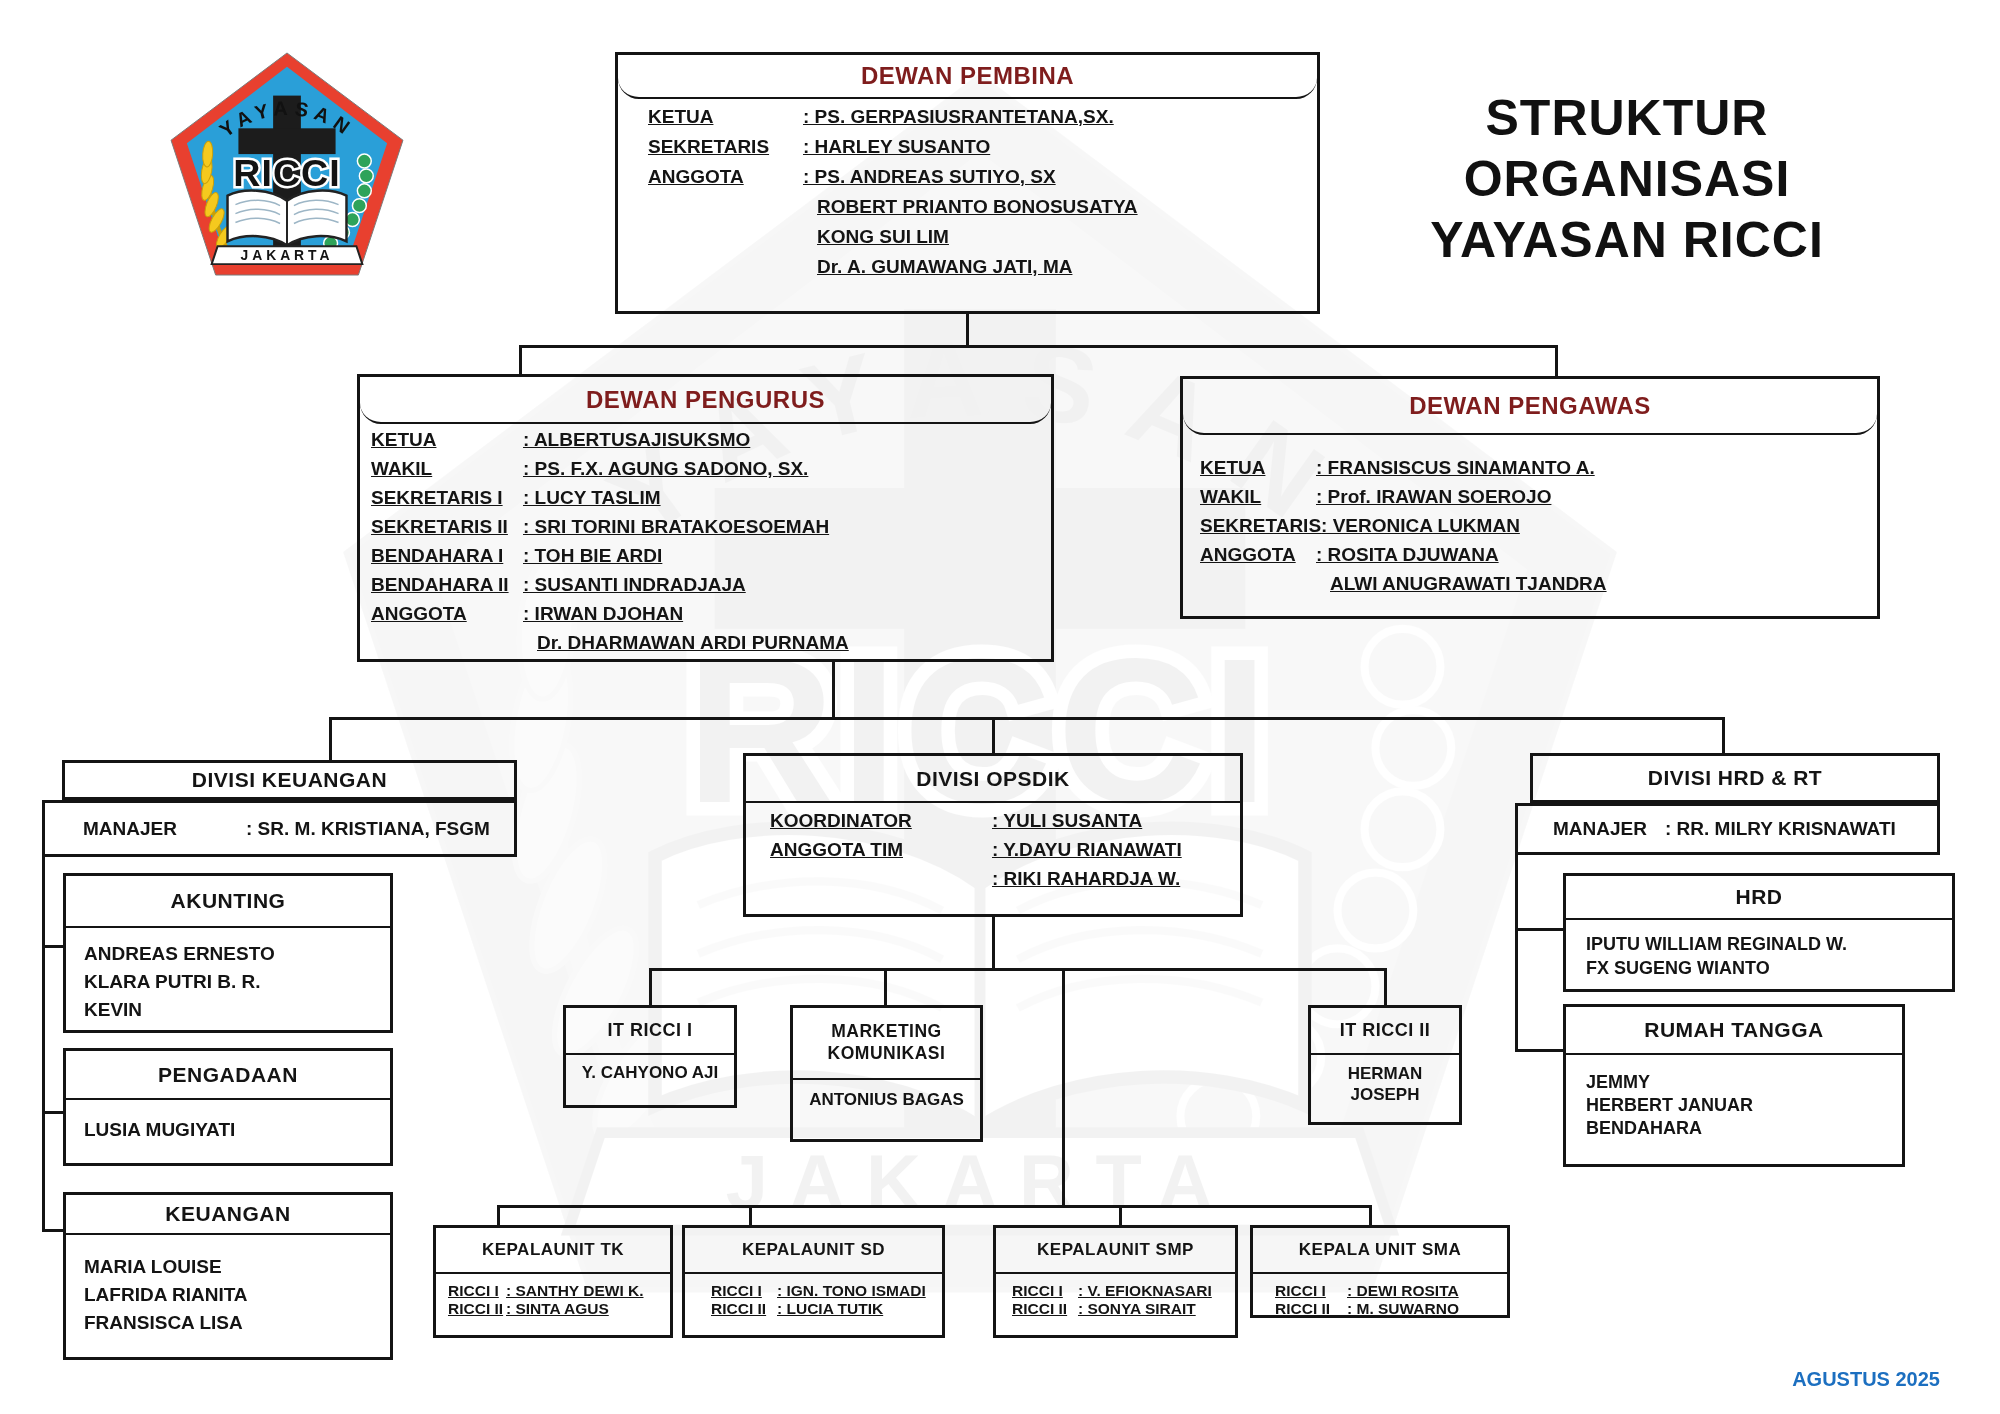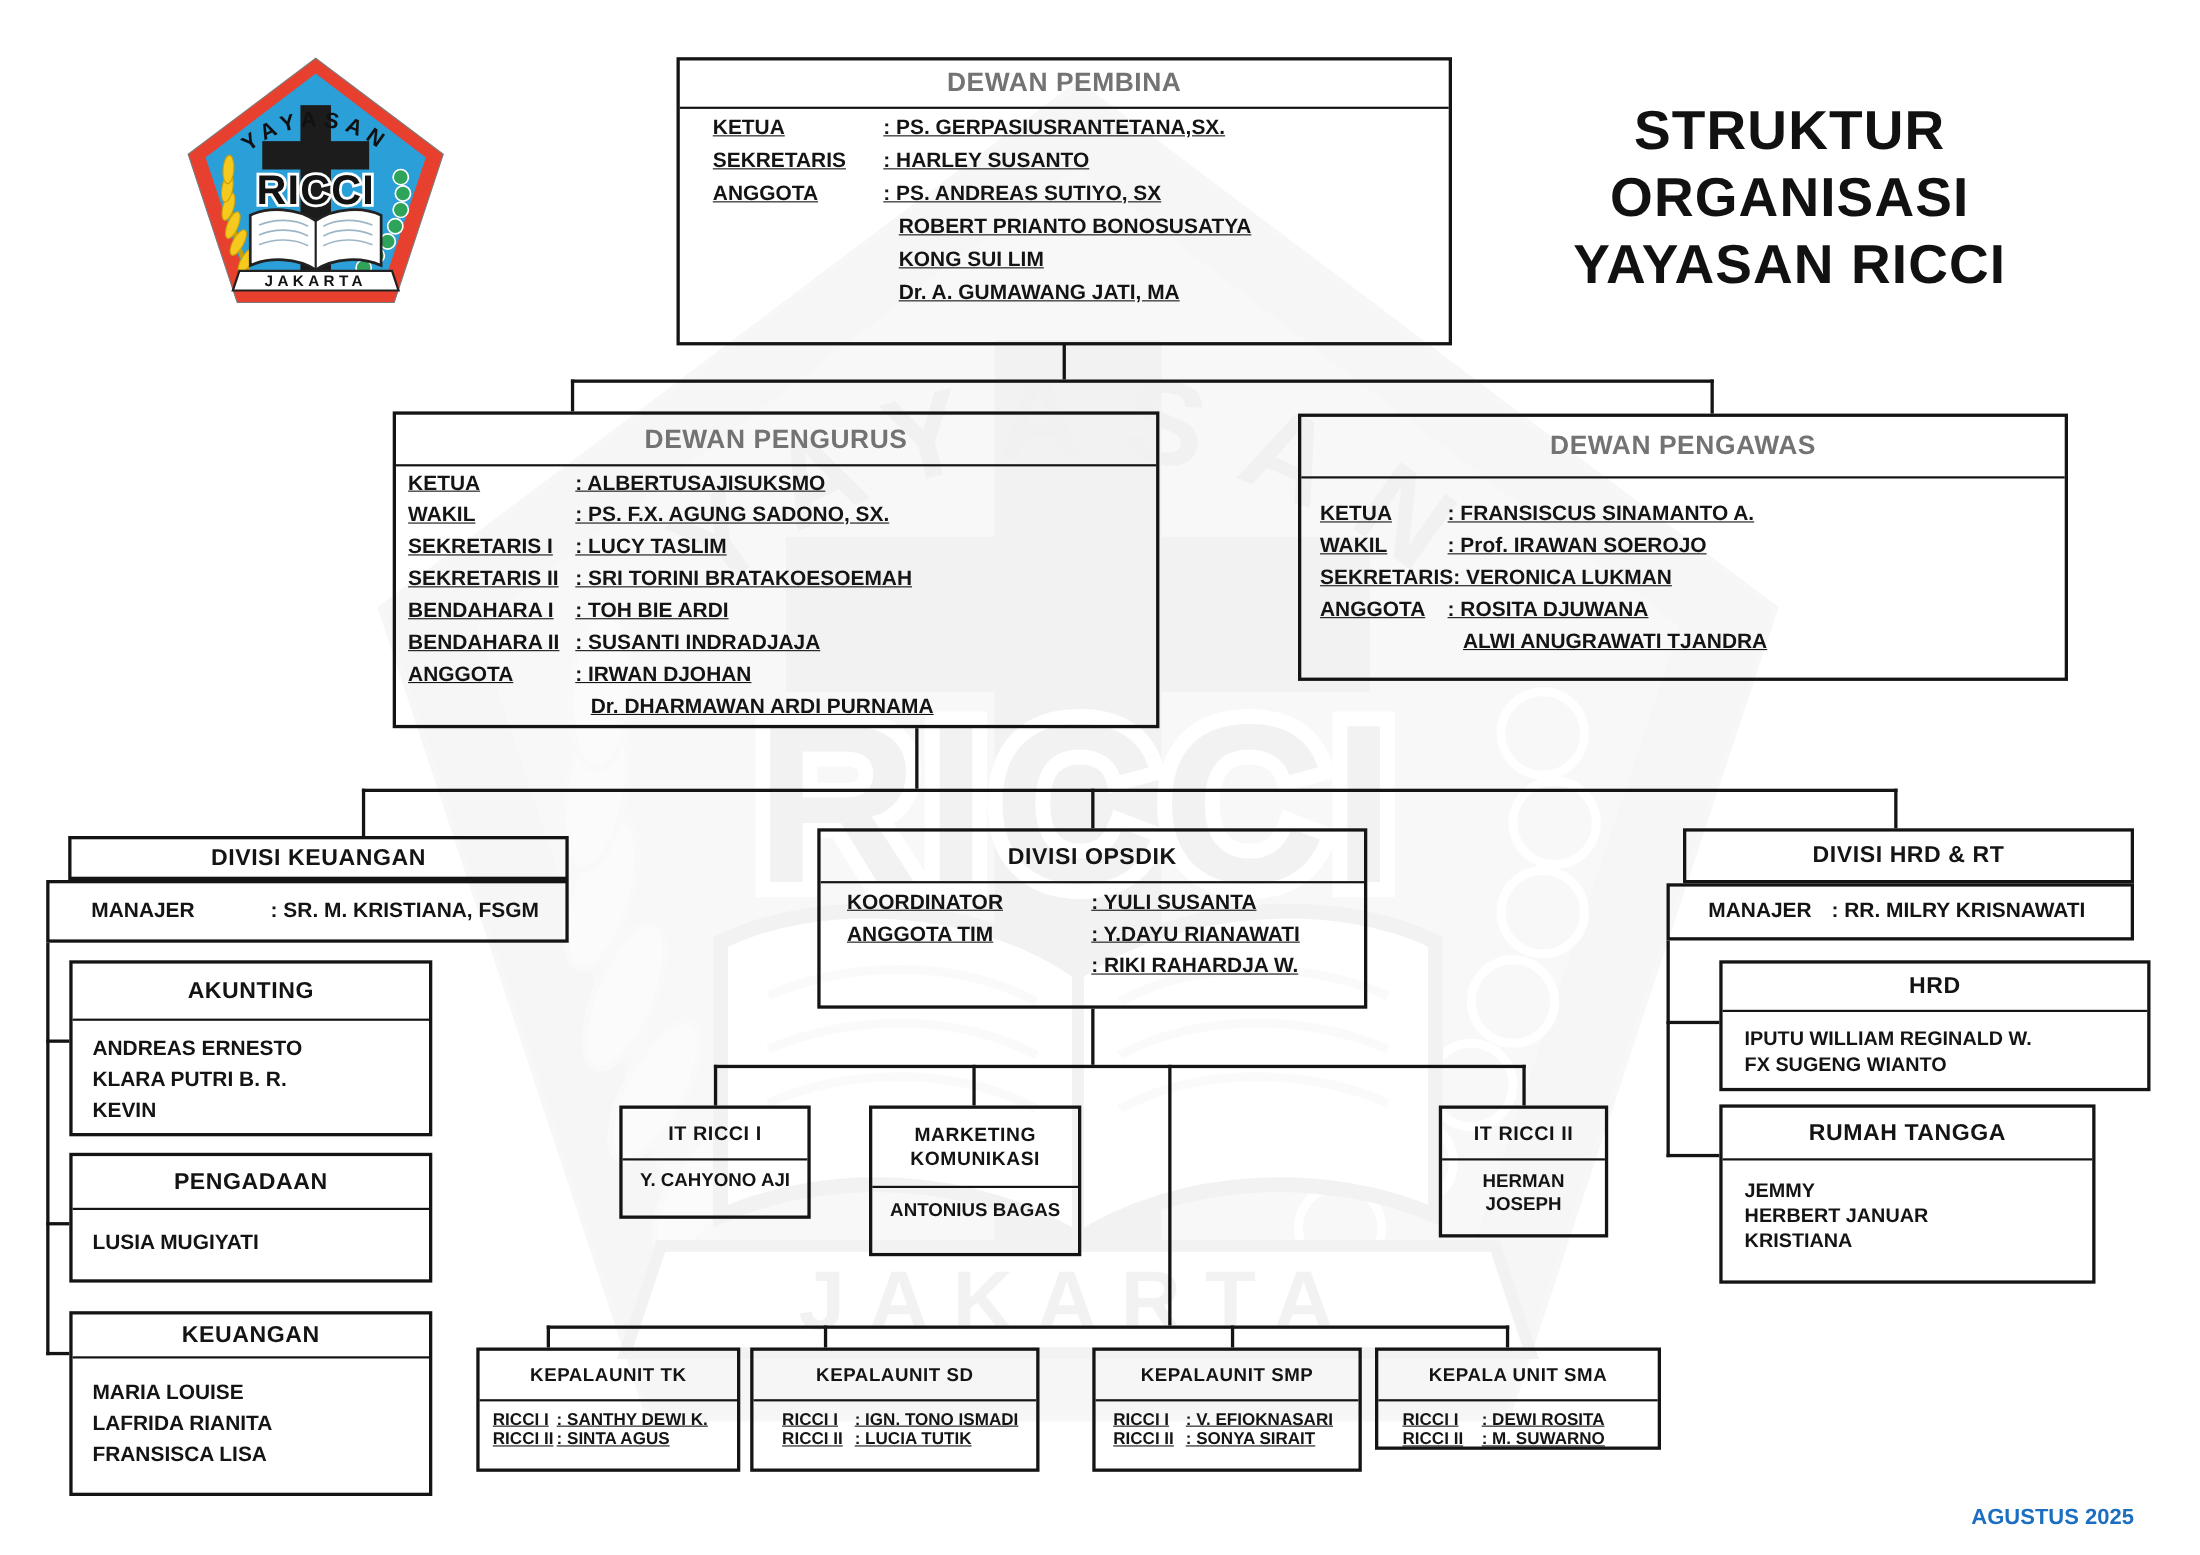--- a/index.html
+++ b/index.html
@@ -14,21 +14,21 @@
   .watermark{position:absolute;left:330px;top:60px;width:1300px;height:1246px;
     opacity:0.05;filter:grayscale(100%);pointer-events:none;}
   
   .main-title{position:absolute;left:1377px;top:88px;width:500px;text-align:center;
     font-size:50px;line-height:61px;letter-spacing:1px;color:#111;}
   
   .box{position:absolute;border:3px solid #141414;box-sizing:border-box;background:transparent;}
   .box-title{display:flex;align-items:center;justify-content:center;text-align:center;
     border-bottom:2px solid #141414;height:var(--titleh,44px);font-size:var(--tfs,21px);
     letter-spacing:0.5px;box-sizing:border-box;}
-  .box-title.blue{color:#737373;}
+  .box-title.blue{color:#7f1d1d;border-radius:21px;}
   .box-title .tline{display:block;line-height:1.25;}
   .rows{padding:var(--padt,6px) 8px 0 var(--padl,20px);font-size:var(--fs,19px);}
   .row{display:flex;align-items:flex-start;height:var(--rowh,29px);white-space:nowrap;text-decoration:underline;}
   .row .lbl{flex:0 0 var(--lblw,150px);}
   .row .val{}
   .row .val.cont{padding-left:14px;}
   .members{padding:var(--padt,10px) 8px 0 var(--padl,18px);font-size:var(--fs,19px);
     line-height:var(--rowh,28px);}
   .members.center{padding-left:0;padding-right:0;text-align:center;}
   .mrow{white-space:nowrap;}
@@ -265,21 +265,21 @@
     <div class="mrow">IPUTU WILLIAM REGINALD W.</div>
     <div class="mrow">FX SUGENG WIANTO</div>
   </div>
 </div>
 
 <div class="box" style="left:1563px;top:1004px;width:342px;height:163px;--titleh:48px;--tfs:21px;--padt:16px;--padl:20px;--rowh:23px;--fs:18px;">
   <div class="box-title">RUMAH TANGGA</div>
   <div class="members">
     <div class="mrow">JEMMY</div>
     <div class="mrow">HERBERT JANUAR</div>
-    <div class="mrow">KRISTIANA</div>
+    <div class="mrow">BENDAHARA</div>
   </div>
 </div>
 
 <div class="box" style="left:563px;top:1005px;width:174px;height:103px;--titleh:47px;--tfs:18px;--padt:8px;--rowh:20px;--fs:17px;">
   <div class="box-title">IT RICCI I</div>
   <div class="members center">
     <div class="mrow">Y. CAHYONO AJI</div>
   </div>
 </div>
 

